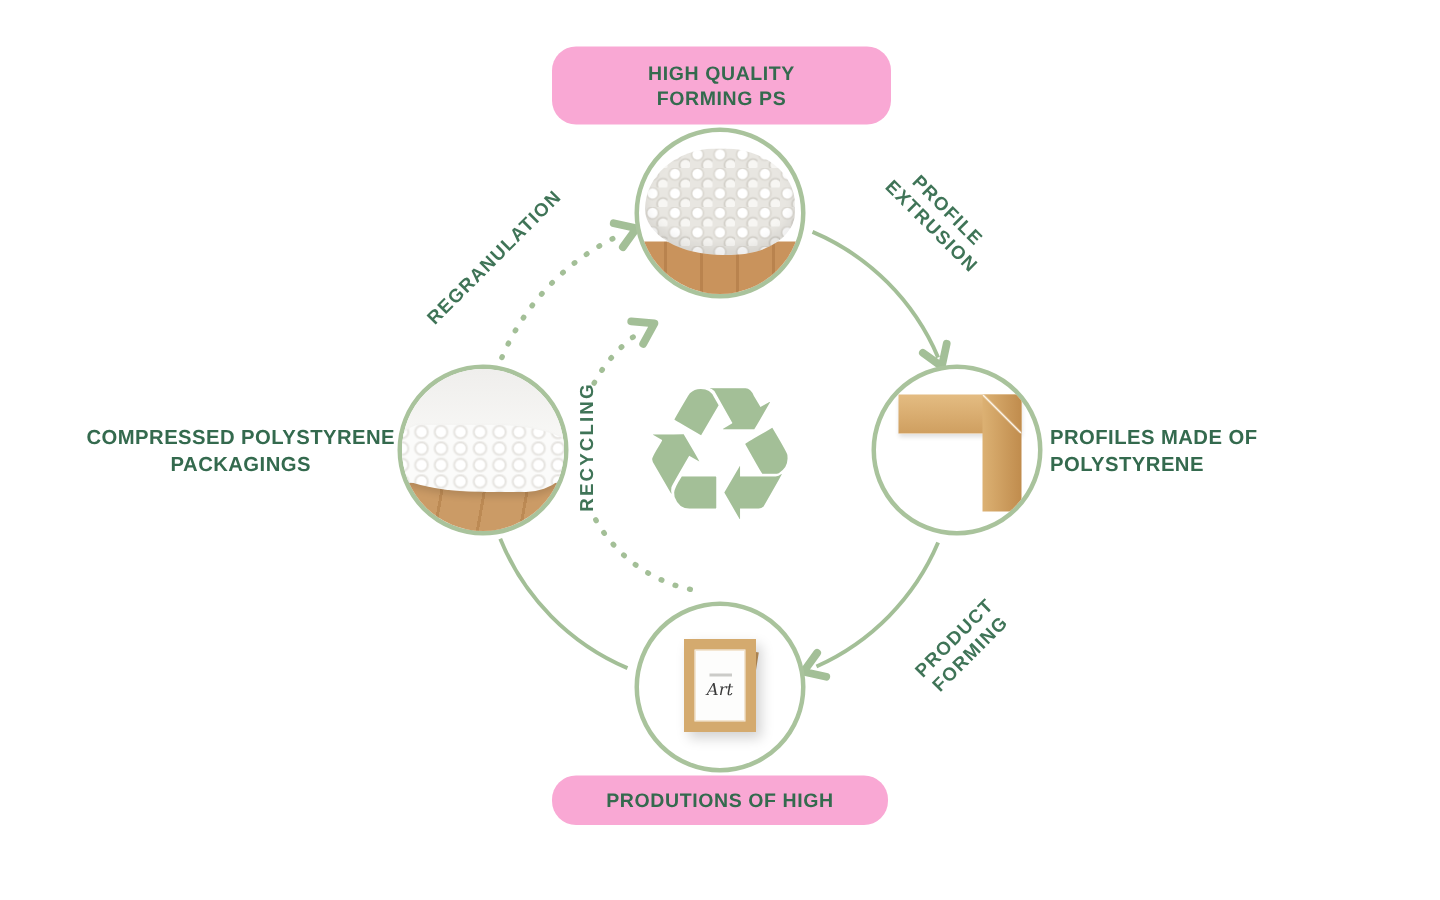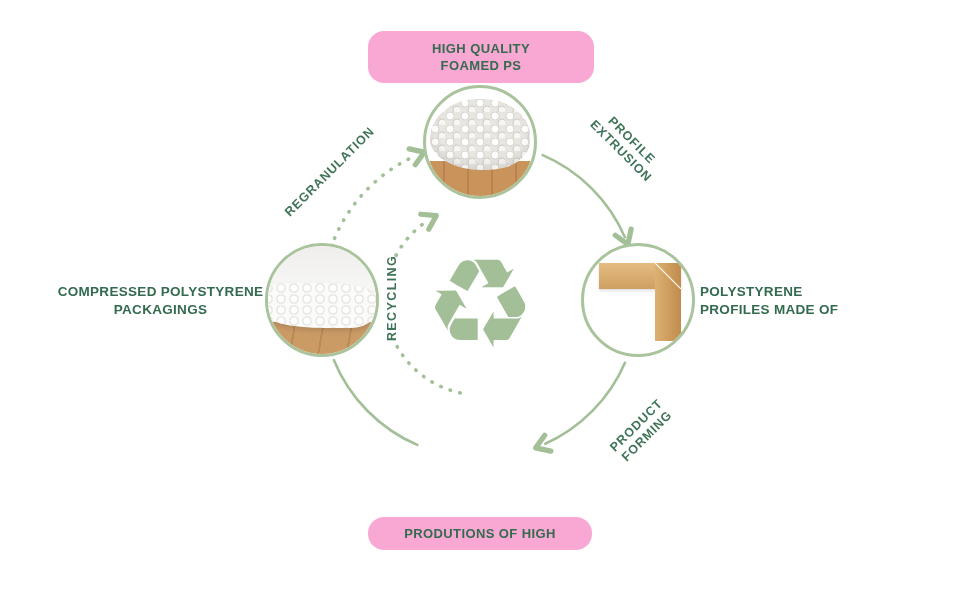--- a/index.html
+++ b/index.html
@@ -209,54 +209,65 @@
     <span>PROFILE</span>
     <span>EXTRUSION</span>
   </div>
   <div class="arc-label arc-forming-label">
     <span>PRODUCT</span>
     <span>FORMING</span>
   </div>
 
   <div class="pill pill-top">
     <span>HIGH QUALITY</span>
-    <span>FOAMED PS</span>
+    <span>FORMING PS</span>
   </div>
 
   <div class="pill pill-bottom">
     <span>PRODUTIONS OF HIGH</span>
   </div>
 
   <div class="side-label label-left">
     <span>COMPRESSED POLYSTYRENE</span>
     <span>PACKAGINGS</span>
   </div>
 
   <div class="side-label label-right">
+    <span>PROFILES MADE OF</span>
     <span>POLYSTYRENE</span>
-    <span>PROFILES MADE OF</span>
   </div>
 
   <div class="node node-top">
     <div class="photo">
       <div class="beads-wood"></div>
       <div class="beads-pile"></div>
     </div>
   </div>
 
   <div class="node node-right">
     <div class="photo">
       <div class="corner">
         <div class="corner-top"></div>
         <div class="corner-right"></div>
         <div class="corner-miter"></div>
       </div>
     </div>
   </div>
 
+  <div class="node node-bottom">
+    <div class="photo">
+      <div class="frame-stand"></div>
+      <div class="frame">
+        <div class="frame-caption">
+          <div class="tiny-line"></div>
+          <div class="frame-art">Art</div>
+        </div>
+      </div>
+    </div>
+  </div>
 
   <div class="node node-left">
     <div class="photo">
       <div class="pack-wall"></div>
       <div class="pack-floor"></div>
       <div class="pack-foam"></div>
     </div>
   </div>
 
 </div>

